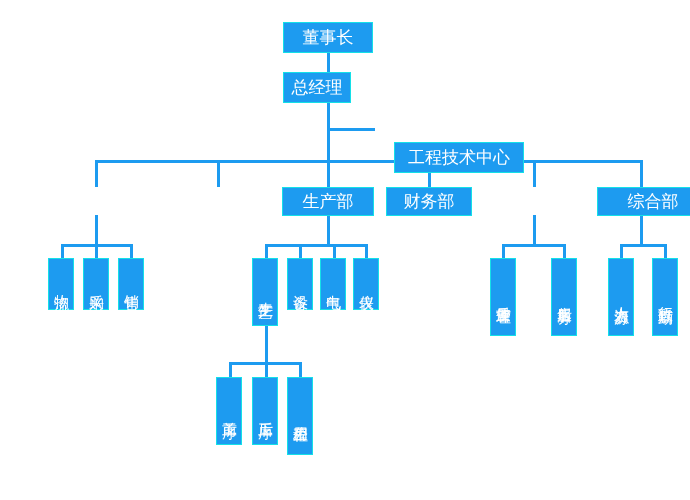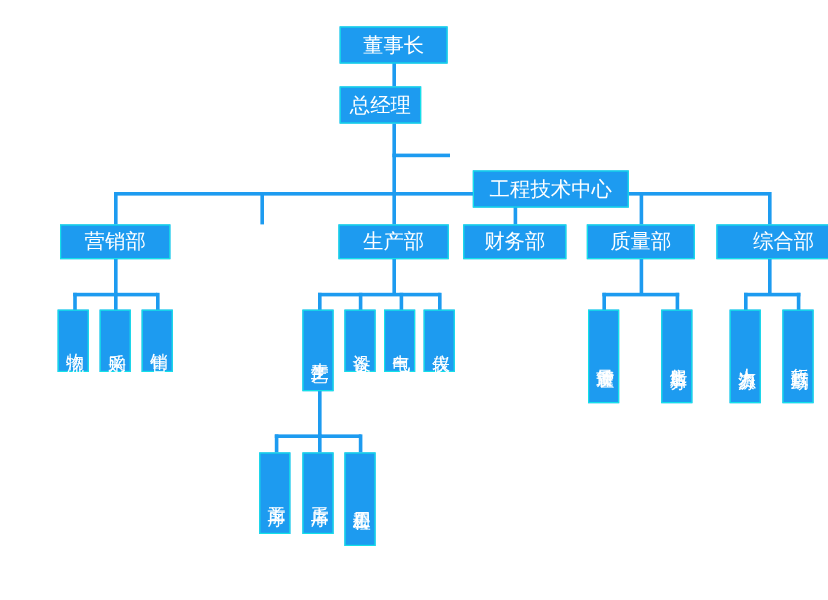--- a/index.html
+++ b/index.html
@@ -101,24 +101,22 @@
   <div class="line line-h" style="left:620px; top:244px; width:47px;"></div>
   <div class="line line-v" style="left:620px; top:244px; height:15px;"></div>
   <div class="line line-v" style="left:664px; top:244px; height:15px;"></div>
 
   <div class="node h" style="left:283px; top:22px; width:90px; height:31px;">董事长</div>
 
   <div class="node h" style="left:283px; top:72px; width:68px; height:31px;">总经理</div>
 
   <div class="node h" style="left:394px; top:113px; width:130px; height:31px;margin-top:29px;">工程技术中心</div>
 
-  <div class="node h" style="left:50px; top:187px; width:92px; height:29px;">营销部</div>
   <div class="node h" style="left:386px; top:187px; width:86px; height:29px;">财务部</div>
   <div class="node h" style="left:282px; top:187px; width:92px; height:29px;">生产部</div>
-  <div class="node h" style="left:489px; top:187px; width:90px; height:29px;">质量部</div>
   <div class="node h" style="left:597px; top:187px; width:112px; height:29px;">综合部</div>
 
   <div class="node v" style="left:48px; top:258px; width:26px; height:52px;">物流</div>
   <div class="node v" style="left:83px; top:258px; width:26px; height:52px;">采购</div>
   <div class="node v" style="left:118px; top:258px; width:26px; height:52px;">销售</div>
 
   <div class="node v" style="left:252px; top:258px; width:26px; height:68px;">生产工艺</div>
   <div class="node v" style="left:287px; top:258px; width:26px; height:52px;">设备</div>
   <div class="node v" style="left:320px; top:258px; width:26px; height:52px;">电气</div>
   <div class="node v" style="left:353px; top:258px; width:26px; height:52px;">仪表</div>

